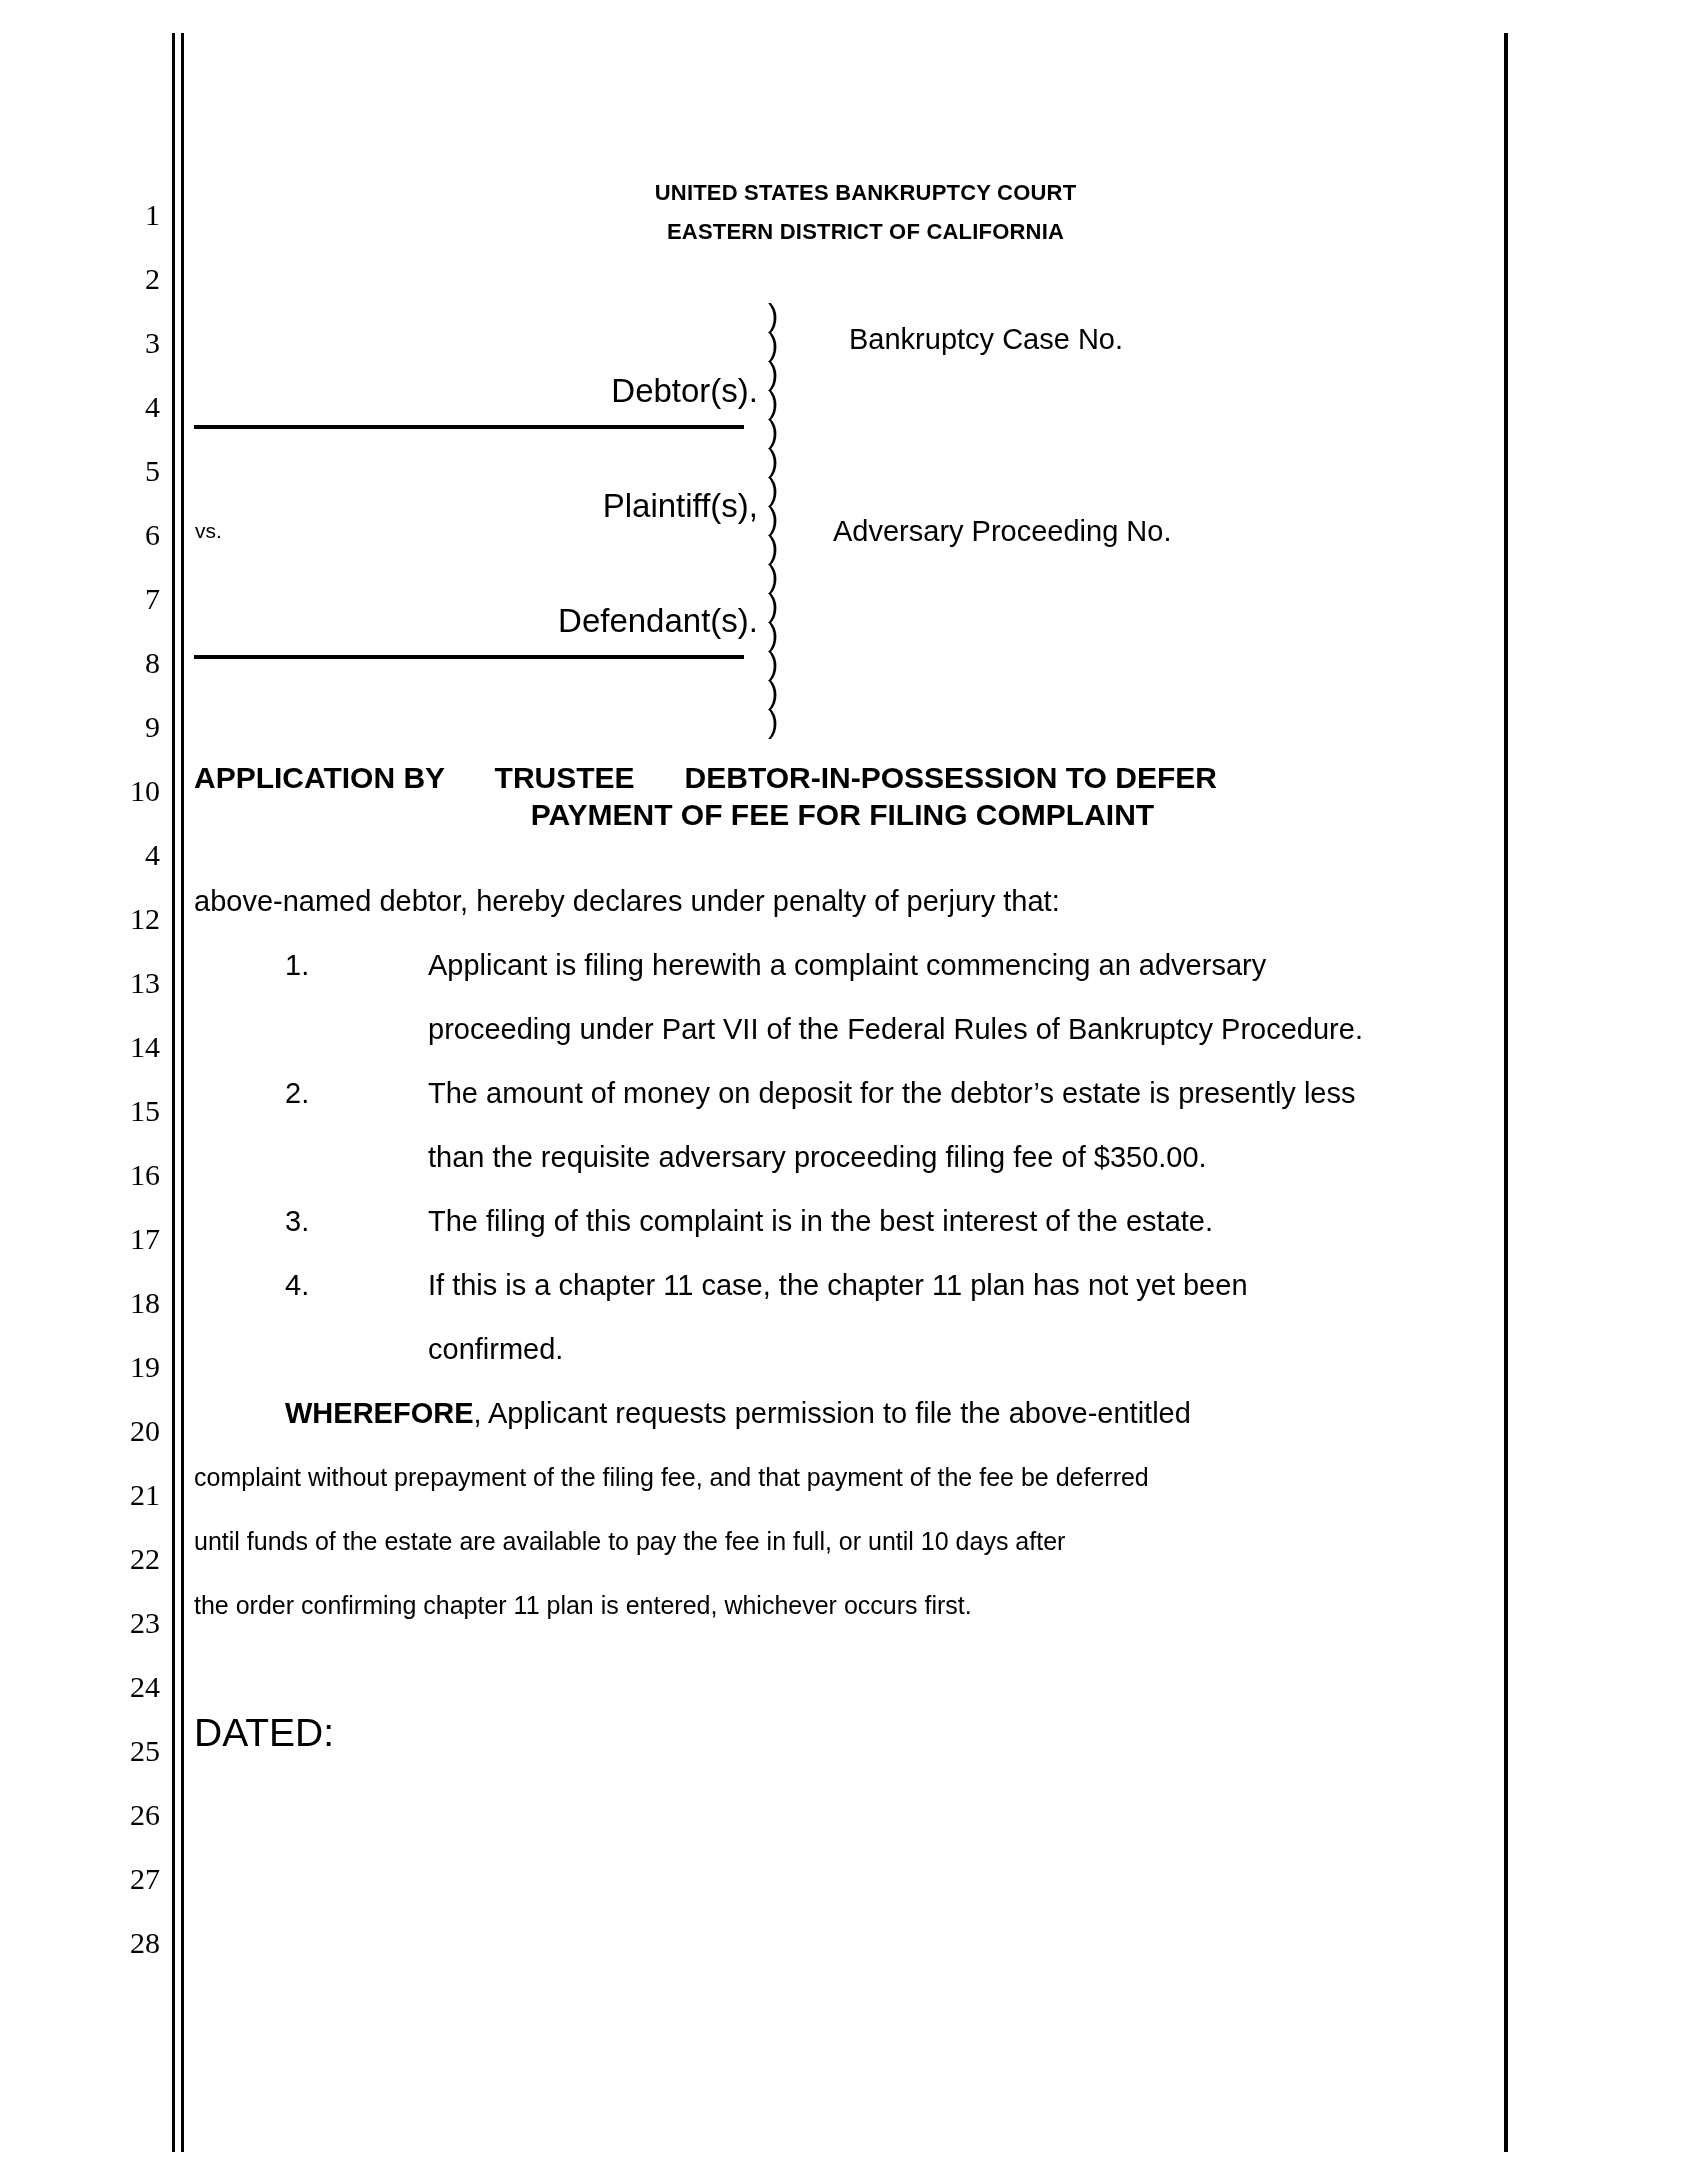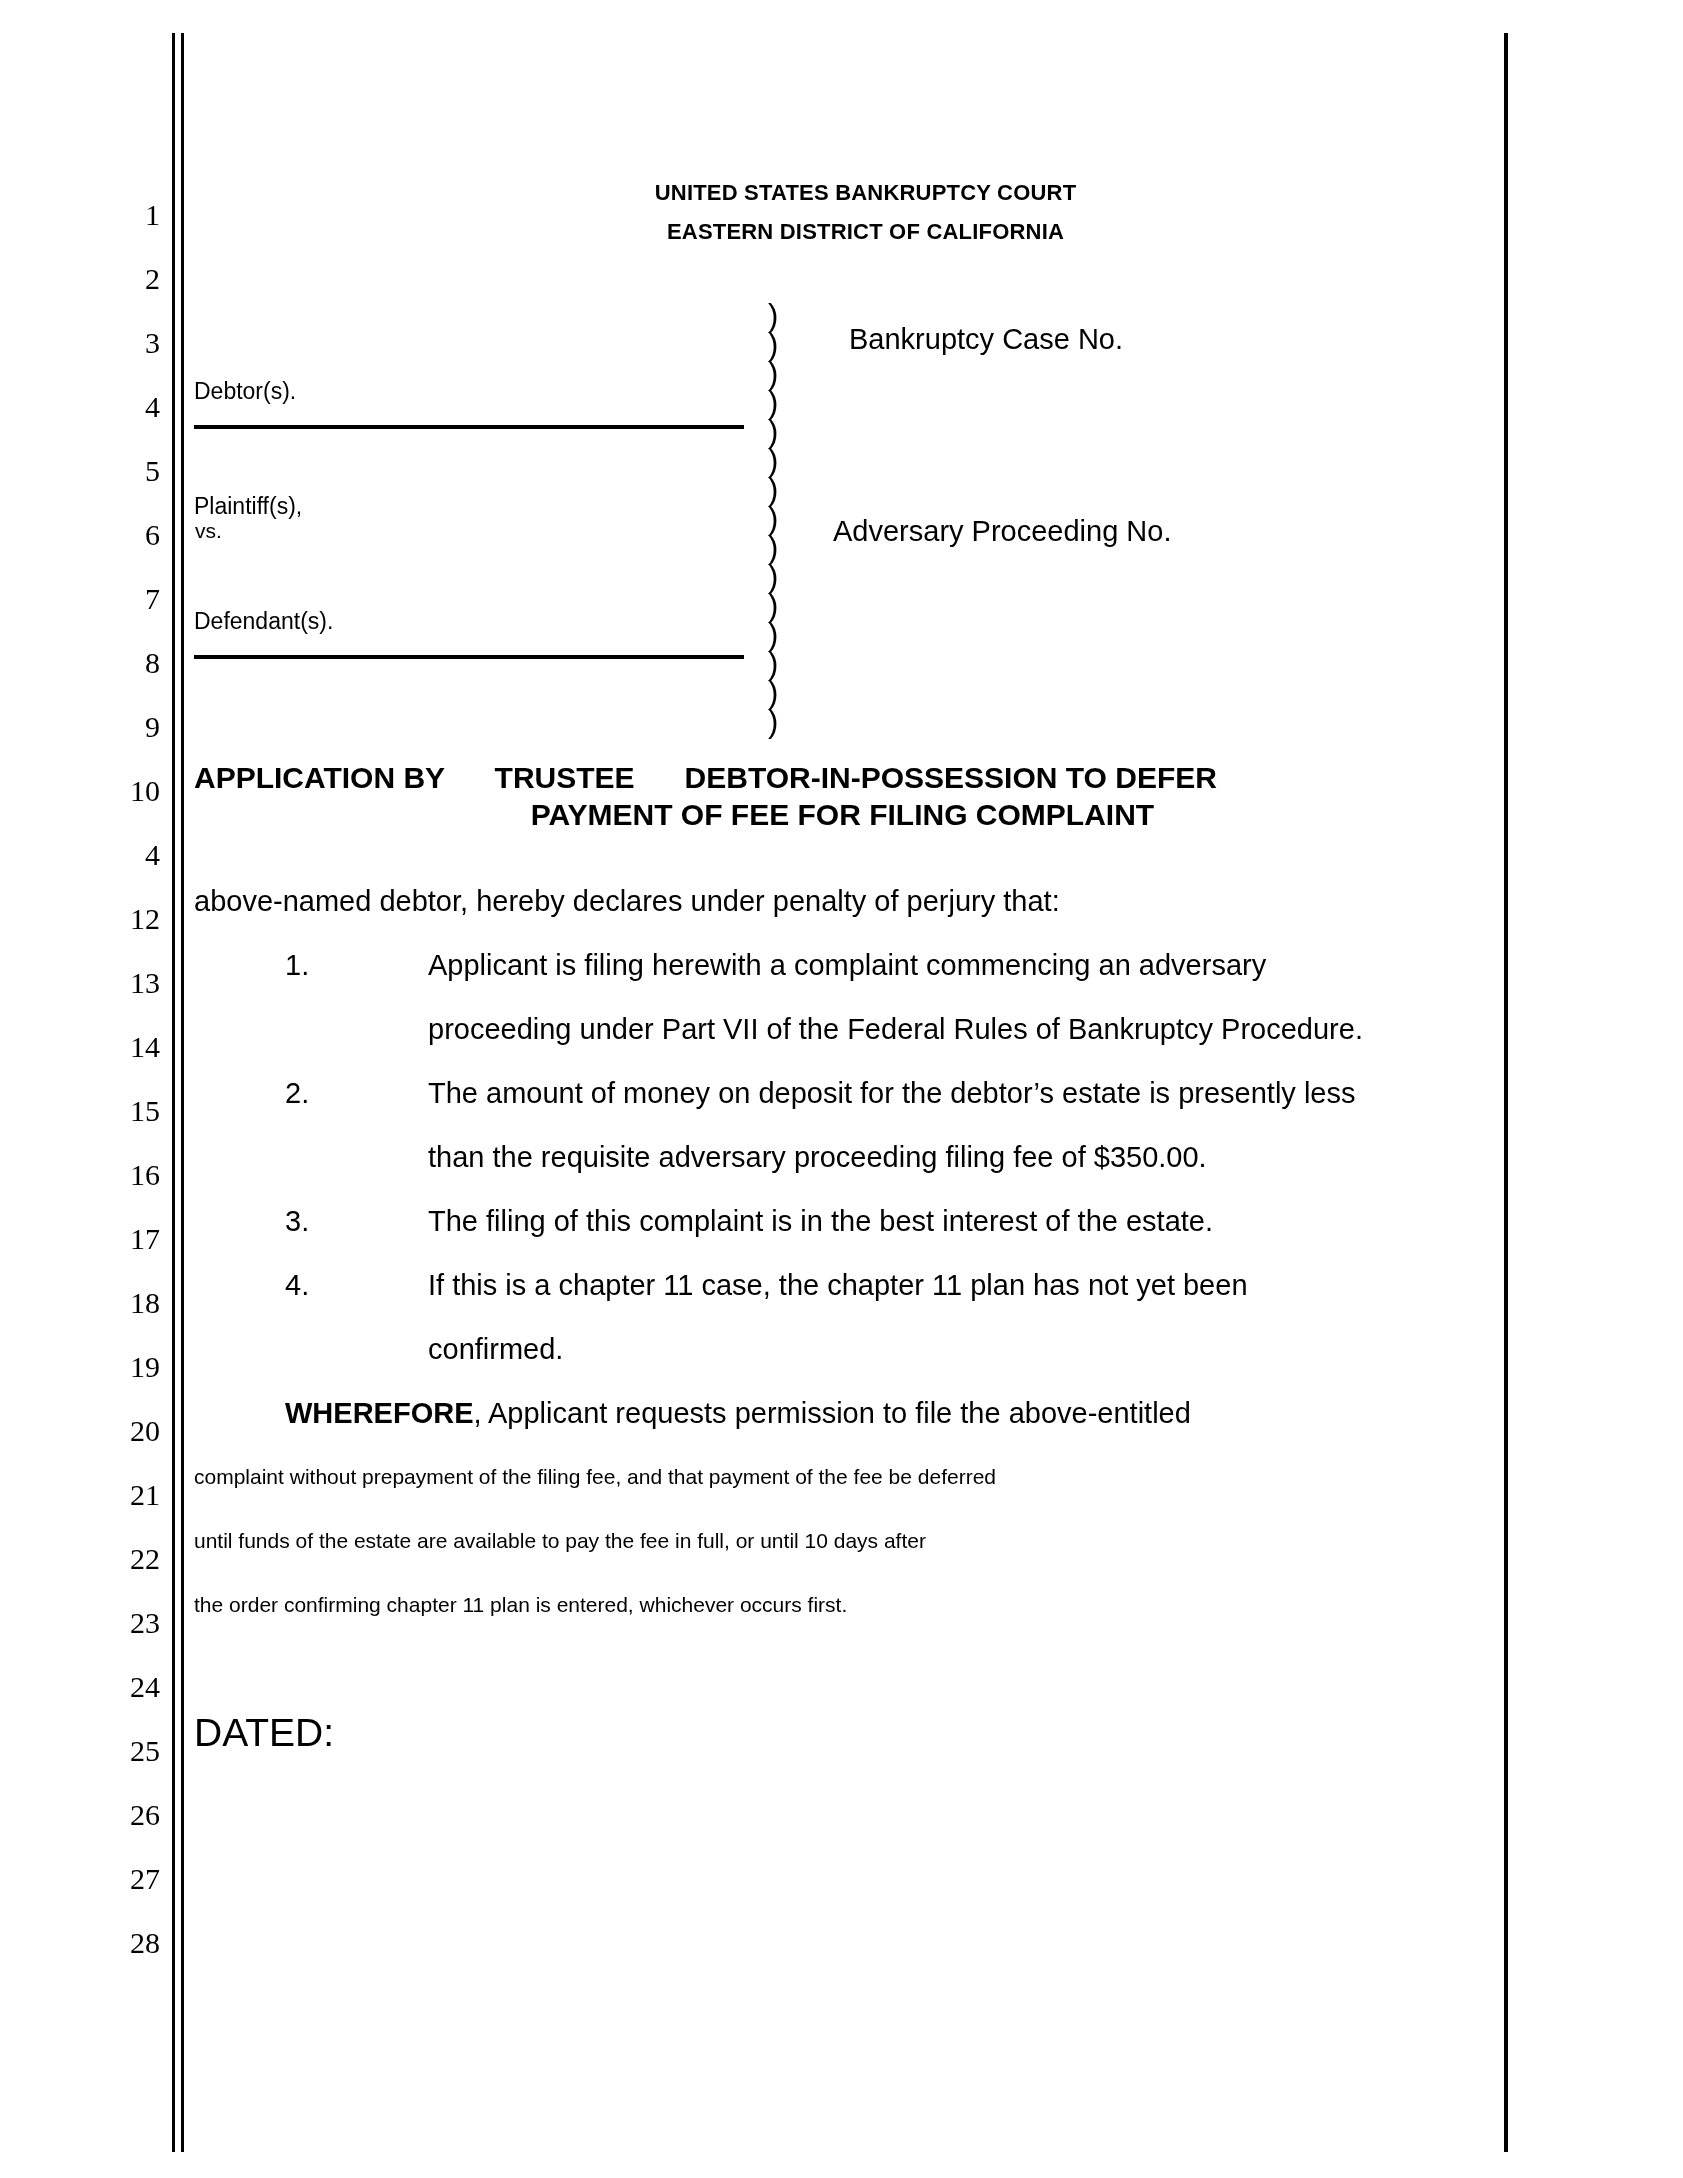--- a/index.html
+++ b/index.html
@@ -90,22 +90,22 @@
   .caption-left {
     position: absolute;
     left: 0;
     top: 0;
     width: 564px;
     height: 495px;
   }
   .cap-label {
     position: absolute;
     width: 100%;
-    text-align: left;
-    font-size: 23px;
+    text-align: right;
+    font-size: 33px;
     line-height: 34px;
   }
   .cap-label-debtor   { top: 112px; }
   .cap-label-plaintiff{ top: 227px; }
   .cap-label-defendant{ top: 342px; }
 
   .cap-vs {
     position: absolute;
     left: 1px;
     top: 252px;
@@ -190,21 +190,21 @@
     font-size: 29px;
     line-height: 64px;
   }
   .wherefore {
     font-size: 29px;
     line-height: 64px;
     text-indent: 91px;
   }
   .wherefore b { font-weight: bold; }
   .cont-line {
-    font-size: 21px;
+    font-size: 25px;
     line-height: 64px;
   }
   .dated {
     font-size: 39px;
     line-height: 64px;
     margin-top: 64px;
   }
   .nowrap-pre { white-space: pre; }
 </style>
 </head>

